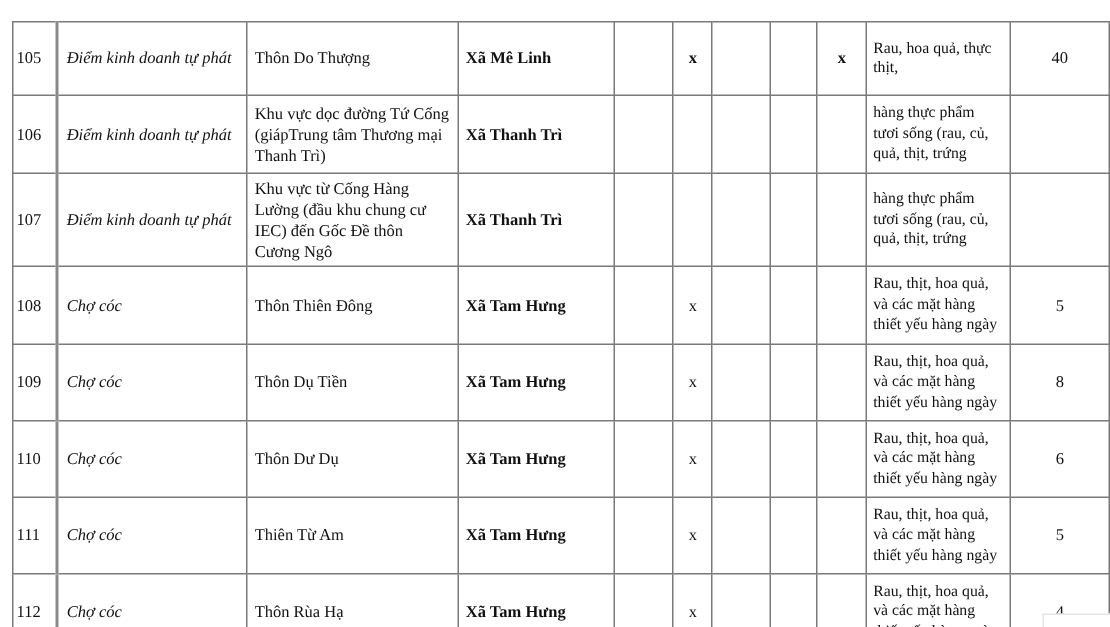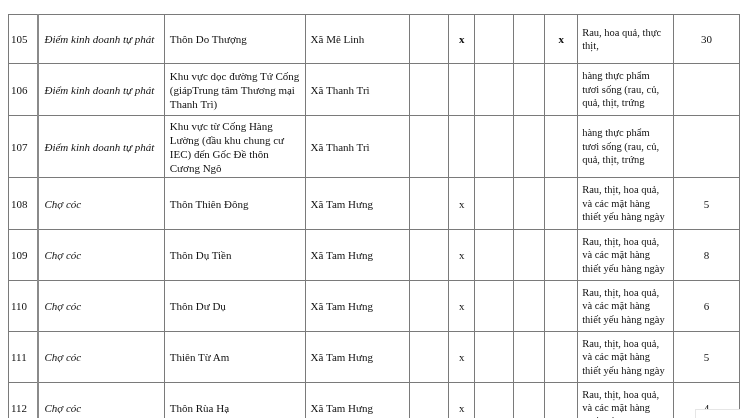--- a/index.html
+++ b/index.html
@@ -11,21 +11,21 @@
       font-size: 11px; color: #111;
     }
     .tbl td {
       border: 1px solid #7a7a7a;
       padding: 1px 5px;
       vertical-align: middle;
       line-height: 14px;
       overflow: hidden;
     }
     .tbl td.num { padding: 17px 2px; }
-    .tbl td.bold { font-weight: normal; }
+    .tbl td.bold { font-weight: bold; }
     .tbl td.mark { text-align: center; font-weight: normal; }
     .tbl td.mark.bold { font-weight: bold; }
     .tbl td.goods { font-size: 10.5px; line-height: 13.5px; padding-left: 4px; }
     .tbl td.qty { text-align: center; }
     .tbl td.thick-left { border-left: 2px solid #8a8a8a; font-style: italic; }
     .overlay-corner {
       position: absolute; right: 0; bottom: 0;
       width: 44px; height: 8px; background: #ffffff;
       border-top: 1px solid #e6e6e6; border-left: 1px solid #e6e6e6;
     }
@@ -53,21 +53,21 @@
       <td class="num">105</td>
       <td class="thick-left">Điểm kinh doanh tự phát</td>
       <td>Thôn Do Thượng</td>
       <td class="bold">Xã Mê Linh</td>
       <td class="mark"></td>
       <td class="mark bold">x</td>
       <td class="mark"></td>
       <td class="mark"></td>
       <td class="mark bold">x</td>
       <td class="goods">Rau, hoa quả, thực thịt,</td>
-      <td class="qty">30</td>
+      <td class="qty">40</td>
     </tr>
 
     <tr style="height:52px">
       <td class="num">106</td>
       <td class="thick-left">Điểm kinh doanh tự phát</td>
       <td>Khu vực dọc đường Tứ Cống (giápTrung tâm Thương mại Thanh Trì)</td>
       <td class="bold">Xã Thanh Trì</td>
       <td class="mark"></td>
       <td class="mark"></td>
       <td class="mark"></td>

